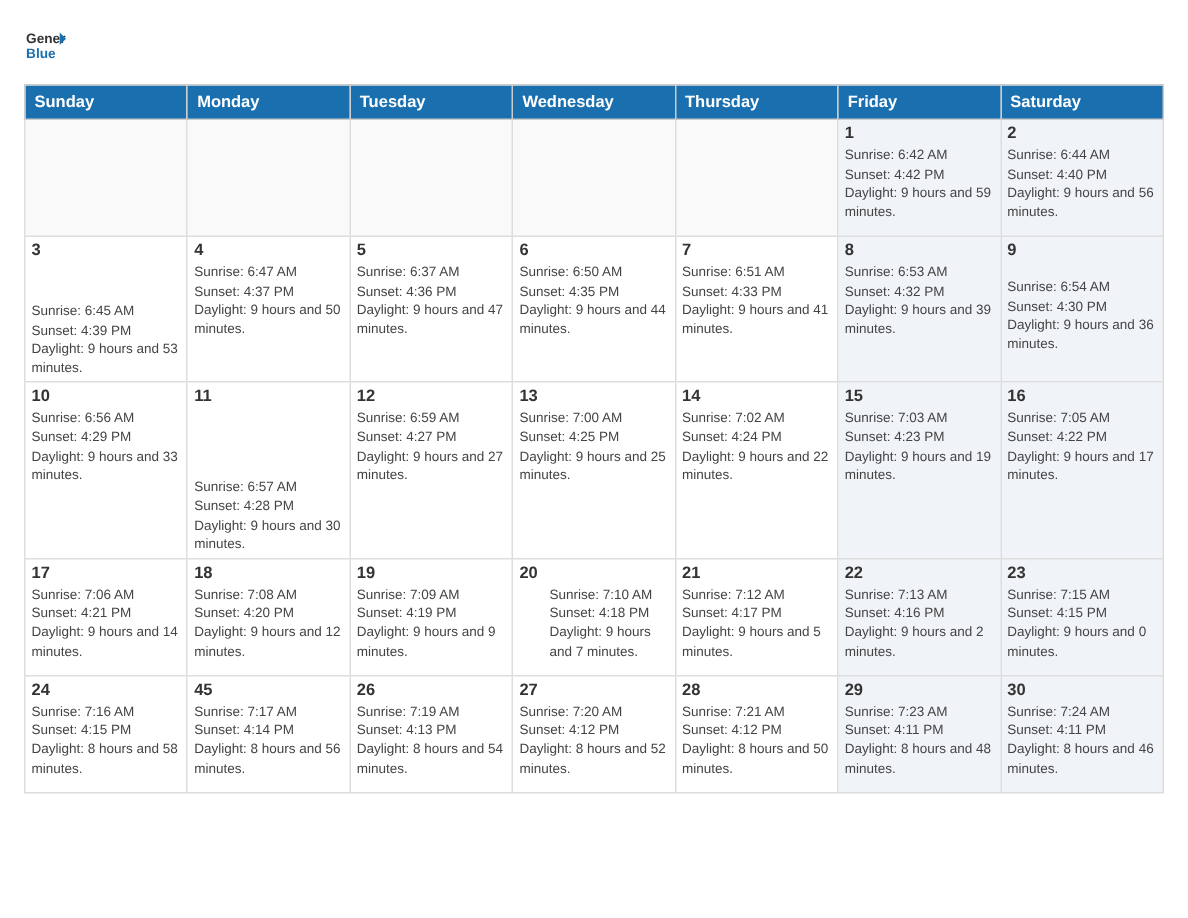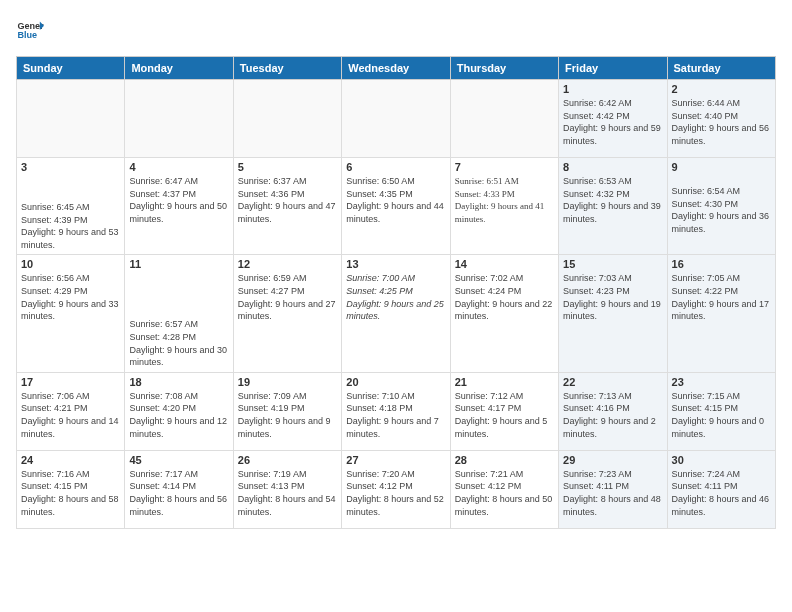--- a/index.html
+++ b/index.html
@@ -151,21 +151,21 @@
 Daylight: 9 hours and 47 minutes.</div>
           </td>
           <td>
             <div class="day-num">6</div>
             <div class="day-info" style="white-space: pre-line;">Sunrise: 6:50 AM
 Sunset: 4:35 PM
 Daylight: 9 hours and 44 minutes.</div>
           </td>
           <td>
             <div class="day-num">7</div>
-            <div class="day-info" style="white-space: pre-line; font-family: Liberation Serif, serif;">Sunrise: 6:51 AM
+            <div class="day-info" style="white-space: pre-line;">Sunrise: 6:51 AM
 Sunset: 4:33 PM
 Daylight: 9 hours and 41 minutes.</div>
           </td>
           <td class="shaded">
             <div class="day-num">8</div>
             <div class="day-info" style="white-space: pre-line;">Sunrise: 6:53 AM
 Sunset: 4:32 PM
 Daylight: 9 hours and 39 minutes.</div>
           </td>
           <td class="shaded">
@@ -189,21 +189,21 @@
 Daylight: 9 hours and 30 minutes.</div>
           </td>
           <td>
             <div class="day-num">12</div>
             <div class="day-info" style="white-space: pre-line;">Sunrise: 6:59 AM
 Sunset: 4:27 PM
 Daylight: 9 hours and 27 minutes.</div>
           </td>
           <td>
             <div class="day-num">13</div>
-            <div class="day-info" style="white-space: pre-line; font-style: italic;">Sunrise: 7:00 AM
+            <div class="day-info" style="white-space: pre-line;">Sunrise: 7:00 AM
 Sunset: 4:25 PM
 Daylight: 9 hours and 25 minutes.</div>
           </td>
           <td>
             <div class="day-num">14</div>
             <div class="day-info" style="white-space: pre-line;">Sunrise: 7:02 AM
 Sunset: 4:24 PM
 Daylight: 9 hours and 22 minutes.</div>
           </td>
           <td class="shaded">
@@ -233,21 +233,21 @@
 Daylight: 9 hours and 12 minutes.</div>
           </td>
           <td>
             <div class="day-num">19</div>
             <div class="day-info" style="white-space: pre-line;">Sunrise: 7:09 AM
 Sunset: 4:19 PM
 Daylight: 9 hours and 9 minutes.</div>
           </td>
           <td>
             <div class="day-num">20</div>
-            <div class="day-info" style="white-space: pre-line;">Sunrise: 7:10 AM
+            <div class="day-info" style="white-space: pre-line; margin-left: 20px;">Sunrise: 7:10 AM
 Sunset: 4:18 PM
 Daylight: 9 hours and 7 minutes.</div>
           </td>
           <td>
             <div class="day-num">21</div>
             <div class="day-info" style="white-space: pre-line;">Sunrise: 7:12 AM
 Sunset: 4:17 PM
 Daylight: 9 hours and 5 minutes.</div>
           </td>
           <td class="shaded">

